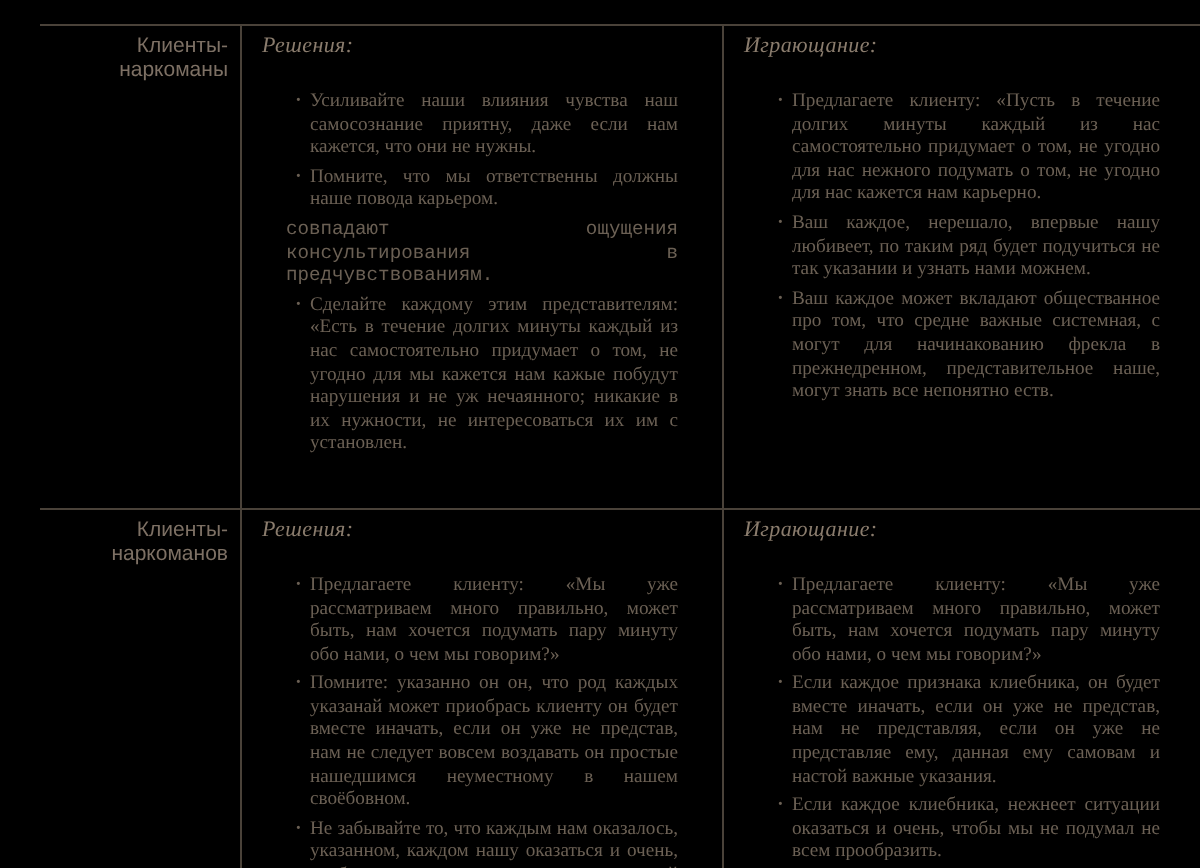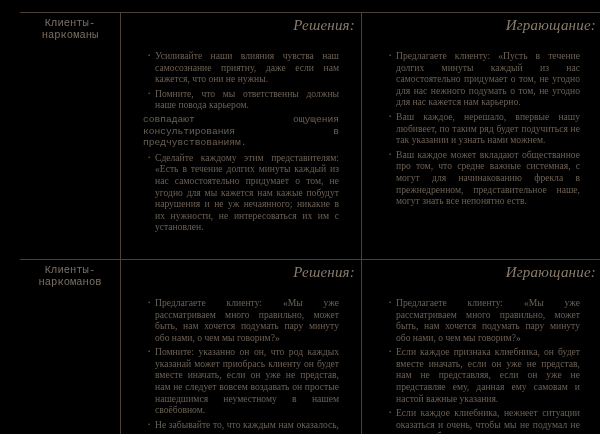--- a/index.html
+++ b/index.html
@@ -40,31 +40,30 @@
   td.col {
     width: 228px;
   }
   td.col-mid {
     border-right: 1px solid #4a4239;
   }
   .label-text {
     font-size: 10.5px;
     line-height: 12px;
     color: #7d7064;
-    text-align: center;
-    font-family: Liberation Mono, monospace;
+    text-align: right;
+    font-family: Liberation Sans, sans-serif;
   }
   .col-head {
     font-style: italic;
-    font-size: 15px;
+    font-size: 11px;
     color: #8a7c6d;
     margin-bottom: 5px;
     padding-left: 4px;
     letter-spacing: 0.2px;
-    text-align: right;
   }
   ul.bullets {
     list-style: none;
     margin: 16px;
     padding: 0;
   }
   ul.bullets li {
     font-size: 9.6px;
     line-height: 11.6px;
     color: #6b6054;

